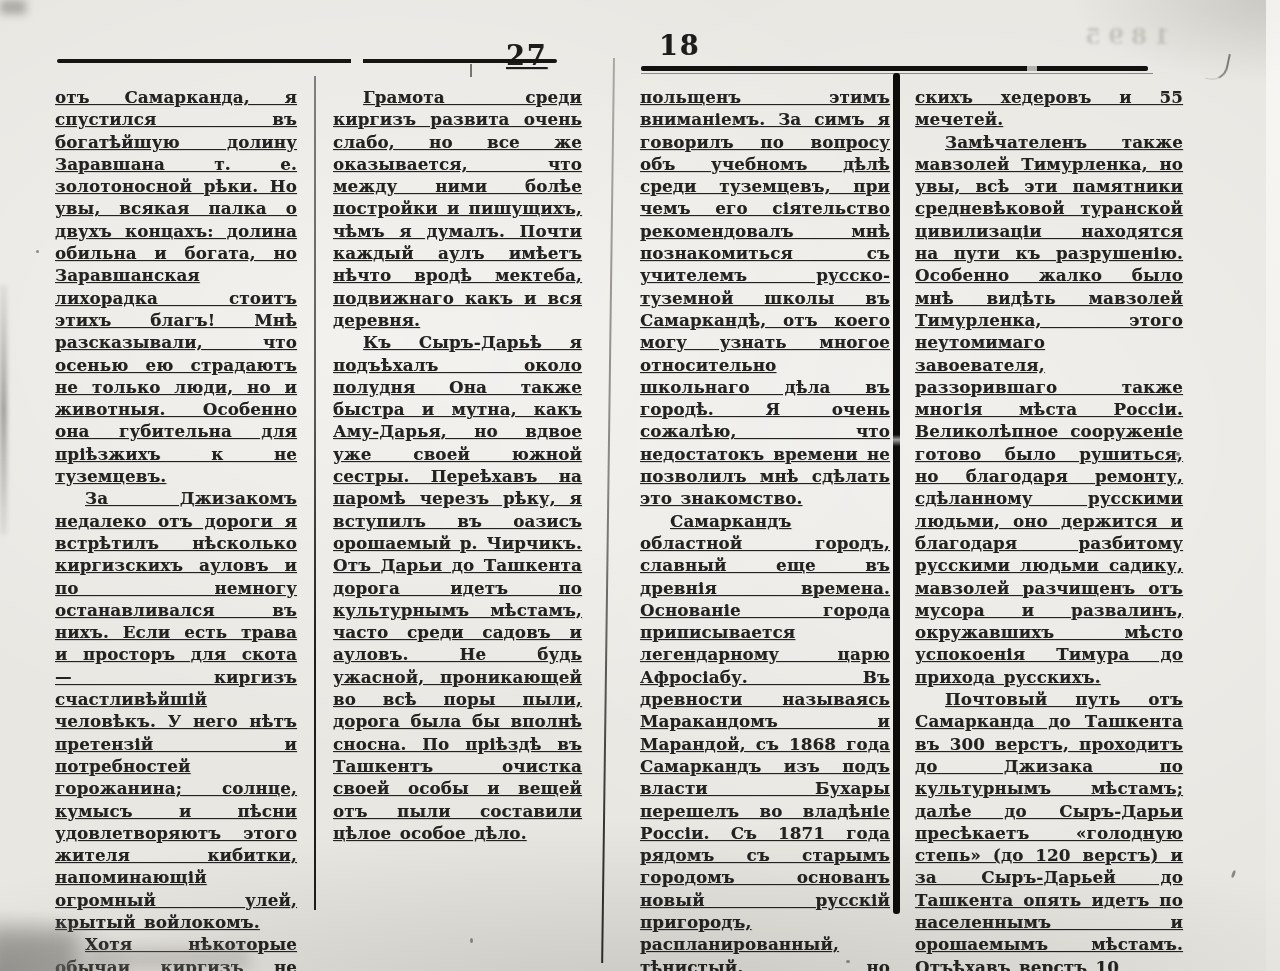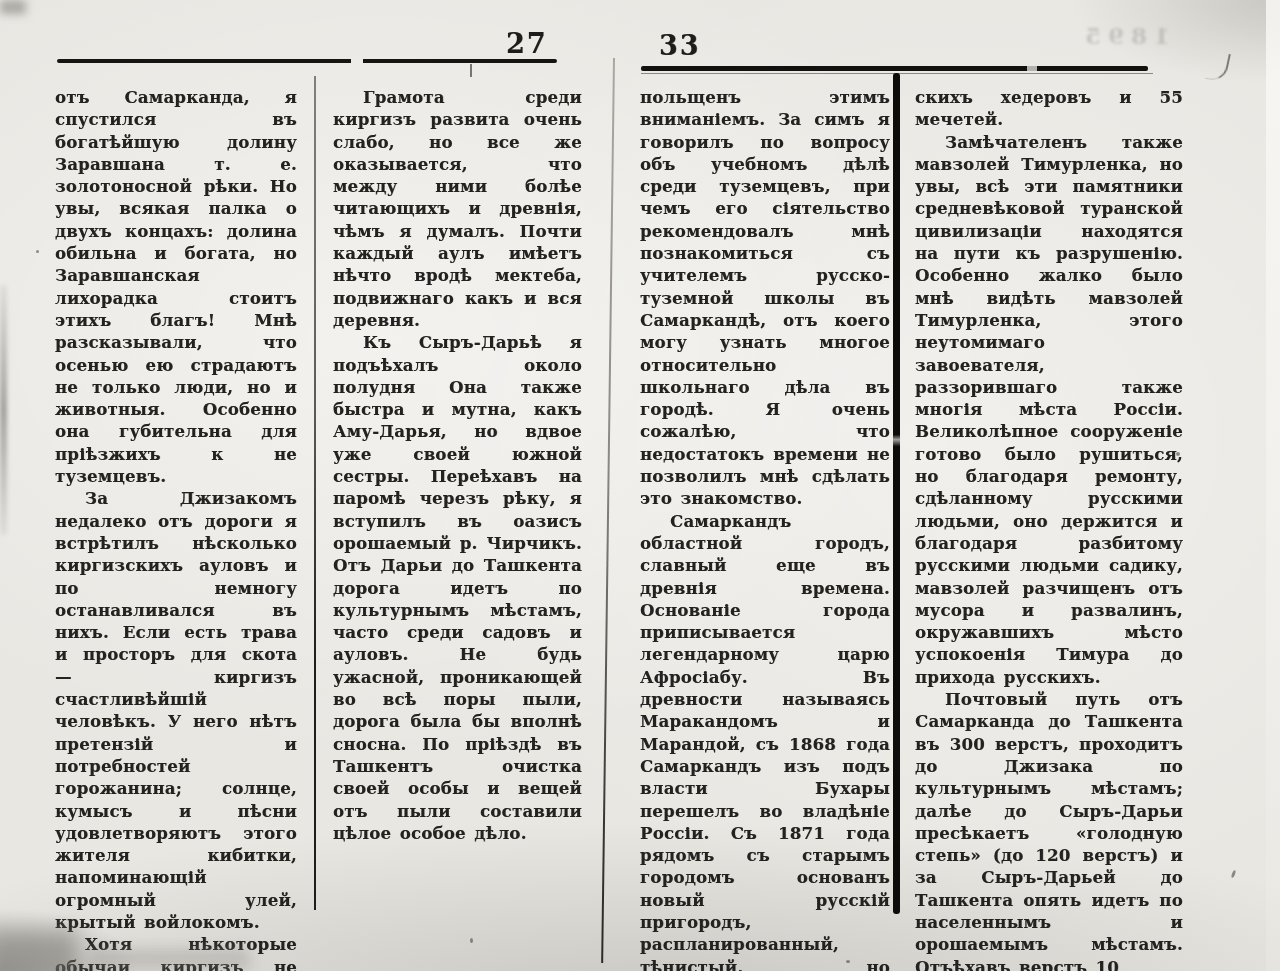--- a/index.html
+++ b/index.html
@@ -23,21 +23,21 @@
   }
   
   .page-number {
     position: absolute;
     font-size: 27px;
     font-weight: 700;
     color: #1d1c1a;
     letter-spacing: 2px;
     text-shadow: 0.4px 0.4px 0 rgba(20,20,20,0.45);
   }
-  .pn-left  { left: 506px; top: 28px; }
+  .pn-left  { left: 506px; top: 40px; text-decoration: underline; }
   .pn-right { left: 659px; top: 30px; }
 
   .rule-left {
     position: absolute; left: 57px; top: 59px;
     width: 500px; height: 4px;
     background: linear-gradient(90deg,
       #161512 0px, #161512 294px,
       rgba(22,21,18,0) 294px, rgba(22,21,18,0) 306px,
       #161512 306px, #161512 100%);
     border-radius: 2px;
@@ -110,21 +110,21 @@
     font-weight: 700;
     text-align: justify;
     word-spacing: 2.5px;
     letter-spacing: 0.2px;
     text-shadow: 0.35px 0.35px 0 rgba(25,24,22,0.4);
   }
   .col-1 { left: 55px;  width: 242px; }
   .col-2 { left: 333px; width: 249px; }
   .col-3 { left: 640px; width: 250px; }
   .col-4 { left: 915px; width: 268px; }
-  .para { margin: 0; }
+  .para { margin: 0; text-decoration: underline; }
   .para.indent { text-indent: 30px; }
 
   
   .smudge-left-edge {
     position: absolute; left: 0; top: 285px;
     width: 7px; height: 250px;
     background: linear-gradient(180deg, rgba(110,108,103,0.1), rgba(90,88,84,0.5), rgba(110,108,103,0.1));
     filter: blur(2px);
   }
   .smudge-bottom-left {
@@ -165,39 +165,39 @@
     width: 14px; height: 971px;
     background: linear-gradient(180deg, rgba(250,250,248,0.8), rgba(236,234,229,0.4));
   }
 </style>
 </head>
 <body>
 
 <div class="scan">
 
   <div class="page-number pn-left">27</div>
-  <div class="page-number pn-right">33</div>
+  <div class="page-number pn-right">18</div>
   <div class="rule-left"></div>
   <div class="rule-right"></div>
   <div class="rule-right-echo"></div>
   <div class="rule-tick"></div>
   <div class="bleed">1895</div>
 
   <div class="divider-thin"></div>
   <div class="divider-gutter"></div>
   <div class="divider-thick"></div>
 
   <div class="col col-1">
     <p class="para">отъ Самарканда, я спустился въ богатѣйшую долину Заравшана т. е. золотоносной рѣки. Но увы, всякая палка о двухъ концахъ: долина обильна и богата, но Заравшанская лихорадка стоитъ этихъ благъ! Мнѣ разсказывали, что осенью ею страдаютъ не только люди, но и животныя. Особенно она губительна для пріѣзжихъ к не туземцевъ.</p>
     <p class="para indent">За Джизакомъ недалеко отъ дороги я встрѣтилъ нѣсколько киргизскихъ ауловъ и по немногу останавливался въ нихъ. Если есть трава и просторъ для скота — киргизъ счастливѣйшій человѣкъ. У него нѣтъ претензій и потребностей горожанина; солнце, кумысъ и пѣсни удовлетворяютъ этого жителя кибитки, напоминающій огромный улей, крытый войлокомъ.</p>
     <p class="para indent">Хотя нѣкоторые обычаи киргизъ не ладятъ съ мусульманскимъ шеріатомъ, но тѣмъ не менѣе во всемъ существенномъ это добрые мусульмане, честные въ словѣ, любящіе семью и правдивые вообще. Узнавъ кто я и по своему рѣшивъ, что я «большой мулла бѣлой кости», эти добрые</p>
   </div>
 
   <div class="col col-2">
-    <p class="para indent">Грамота среди киргизъ развита очень слабо, но все же оказывается, что между ними болѣе читающихъ и древнія, чѣмъ я думалъ. Почти каждый аулъ имѣетъ нѣчто вродѣ мектеба, подвижнаго какъ и вся деревня.</p>
+    <p class="para indent">Грамота среди киргизъ развита очень слабо, но все же оказывается, что между ними болѣе постройки и пишущихъ, чѣмъ я думалъ. Почти каждый аулъ имѣетъ нѣчто вродѣ мектеба, подвижнаго какъ и вся деревня.</p>
     <p class="para indent">Къ Сыръ-Дарьѣ я подъѣхалъ около полудня Она также быстра и мутна, какъ Аму-Дарья, но вдвое уже своей южной сестры. Переѣхавъ на паромѣ черезъ рѣку, я вступилъ въ оазисъ орошаемый р. Чирчикъ. Отъ Дарьи до Ташкента дорога идетъ по культурнымъ мѣстамъ, часто среди садовъ и ауловъ. Не будь ужасной, проникающей во всѣ поры пыли, дорога была бы вполнѣ сносна. По пріѣздѣ въ Ташкентъ очистка своей особы и вещей отъ пыли составили цѣлое особое дѣло.</p>
 
   </div>
 
   <div class="col col-3">
     <p class="para">польщенъ этимъ вниманіемъ. За симъ я говорилъ по вопросу объ учебномъ дѣлѣ среди туземцевъ, при чемъ его сіятельство рекомендовалъ мнѣ познакомиться съ учителемъ русско-туземной школы въ Самаркандѣ, отъ коего могу узнать многое относительно школьнаго дѣла въ городѣ. Я очень сожалѣю, что недостатокъ времени не позволилъ мнѣ сдѣлать это знакомство.</p>
     <p class="para indent">Самаркандъ областной городъ, славный еще въ древнія времена. Основаніе города приписывается легендарному царю Афросіабу. Въ древности называясь Маракандомъ и Марандой, съ 1868 года Самаркандъ изъ подъ власти Бухары перешелъ во владѣніе Россіи. Съ 1871 года рядомъ съ старымъ городомъ основанъ новый русскій пригородъ, распланированный, тѣнистый, но скученный въ противоположность старому, тѣсному и пыльному городу.</p>
 
   </div>
 

